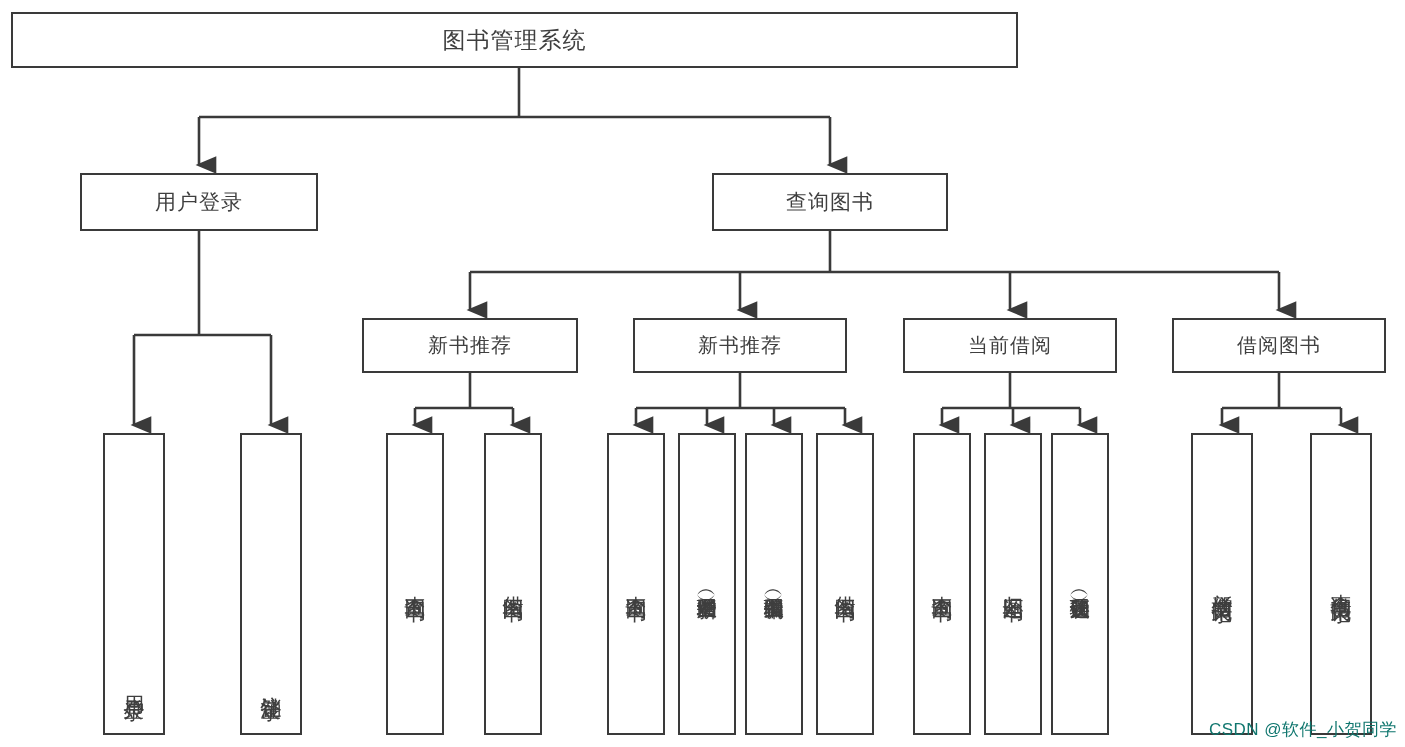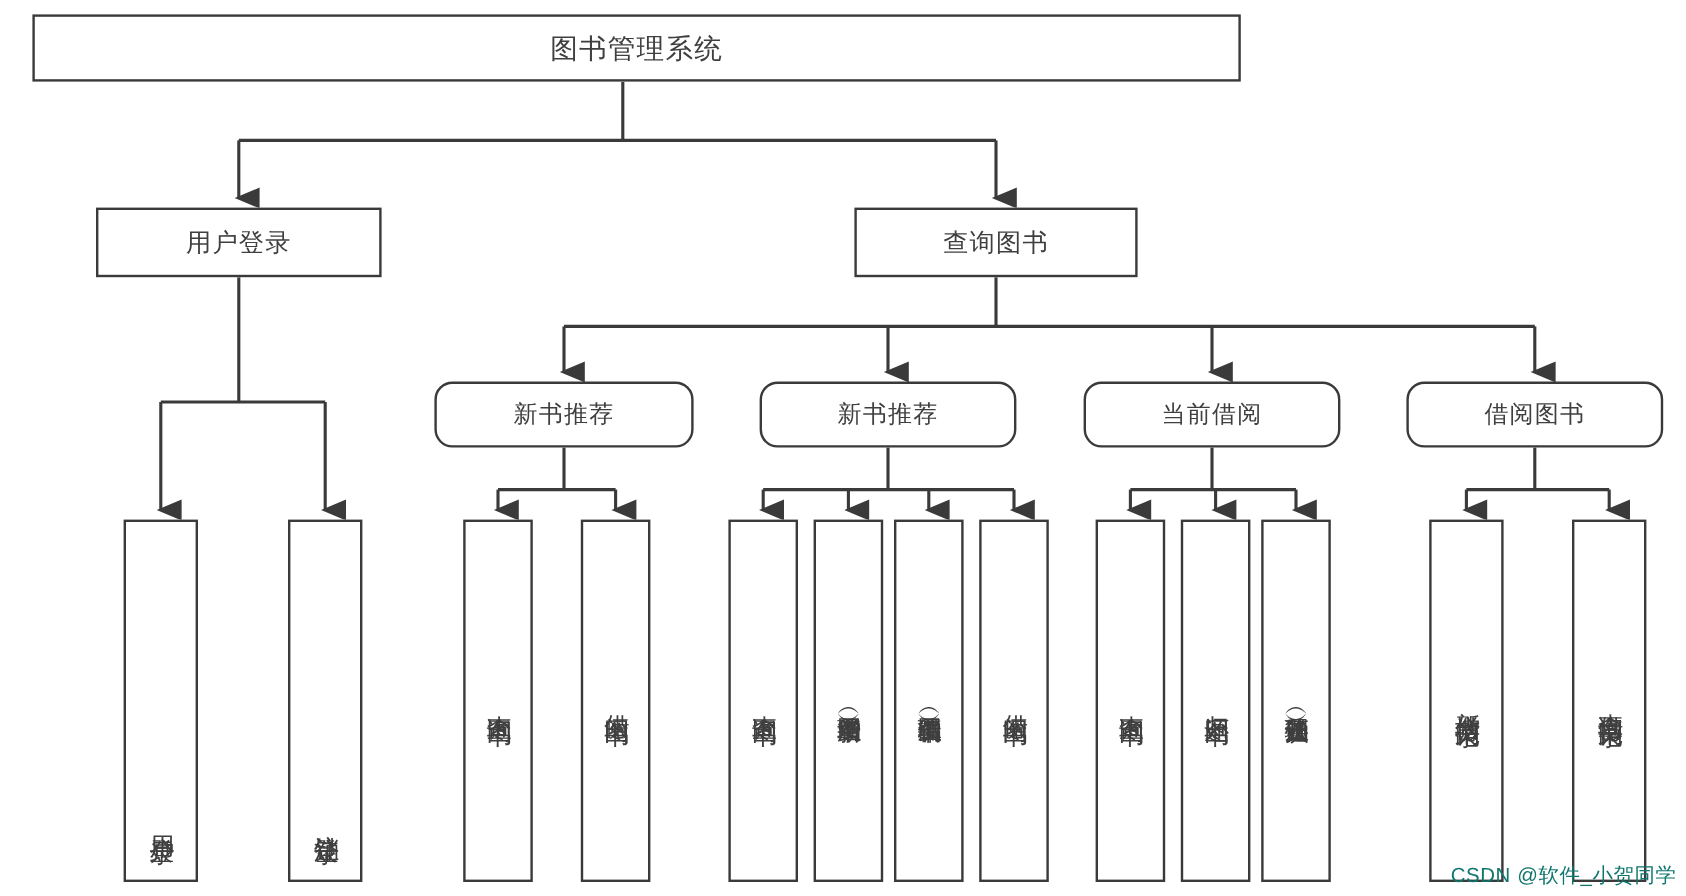--- a/index.html
+++ b/index.html
@@ -42,21 +42,20 @@
     font-size: 23px;
     letter-spacing: 1px;
   }
   .node.lvl1 {
     font-size: 21px;
     letter-spacing: 1px;
   }
   .node.lvl2 {
     font-size: 20px;
     letter-spacing: 1px;
-    border-radius: 15px;
   }
   .node.leaf {
     padding: 4px 0 6px 0;
     align-items: center;
     justify-content: center;
   }
   .vlabel {
     writing-mode: vertical-rl;
     text-orientation: upright;
     font-size: 21px;
@@ -133,21 +132,21 @@
       <path d="M 1013 408 L 1013 425" marker-end="url(#arrow)"></path>
       <path d="M 1080 408 L 1080 425" marker-end="url(#arrow)"></path>
 
       <path d="M 1279 373 L 1279 408"></path>
       <path d="M 1222 408 L 1341 408"></path>
       <path d="M 1222 408 L 1222 425" marker-end="url(#arrow)"></path>
       <path d="M 1341 408 L 1341 425" marker-end="url(#arrow)"></path>
     </g>
   </svg>
 
-  <div class="node root" style="left: 27px; top: 12px; width: 1007px; height: 56px;">图书管理系统</div>
+  <div class="node root" style="left: 11px; top: 12px; width: 1007px; height: 56px;">图书管理系统</div>
 
   <div id="level1-group">
       <div class="node lvl1" style="left: 80px; top: 173px; width: 238px; height: 58px;">
         <span>用户登录</span>
       </div>
       <div class="node lvl1" style="left: 712px; top: 173px; width: 236px; height: 58px;">
         <span>查询图书</span>
       </div>
     </div>
   <div id="level2-group">

